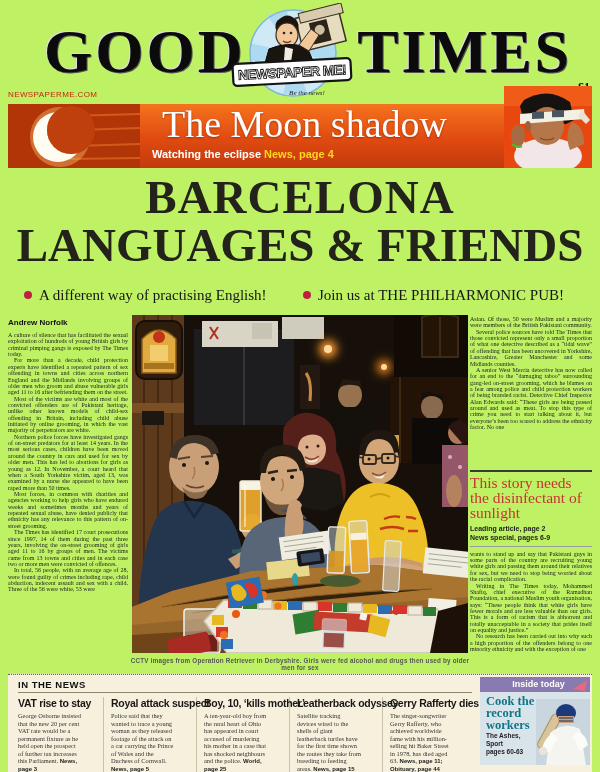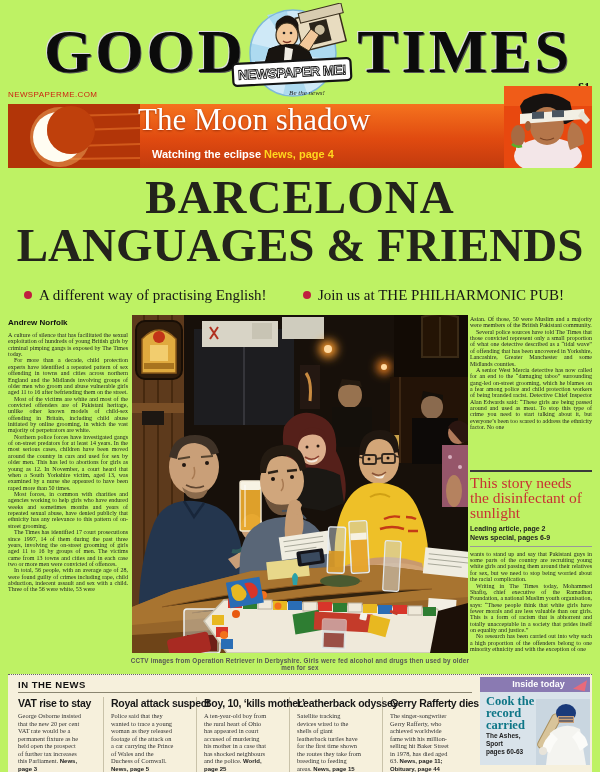--- a/index.html
+++ b/index.html
@@ -15,21 +15,21 @@
   #times { right:28px; top:16px; }
   #logo-wrap { position:absolute; left:227px; top:3px; width:130px; height:96px; }
   #site-url { position:absolute; left:8px; top:90px; font-family:"Liberation Sans",sans-serif;
               font-weight:normal; font-size:8px; color:#cc2211; letter-spacing:.4px; }
   #price { position:absolute; right:10px; top:80px; font-weight:bold; font-size:12px; color:#111; }
 
   
   #banner { position:absolute; left:8px; top:104px; width:584px; height:64px;
             background:linear-gradient(180deg,#f5731e 0%,#e04a10 55%,#c23a0e 100%); }
   #moon-art { position:absolute; left:0; top:0; width:132px; height:64px; }
-  #banner-title { position:absolute; left:130px; top:-2px; font-size:31px; color:#fff;
+  #banner-title { position:absolute; left:154px; top:-2px; font-size:38px; color:#fff;
                   font-family:"Liberation Serif",serif; letter-spacing:0; white-space:nowrap;
                   text-shadow:0 1px 2px rgba(100,20,0,.5); }
   #banner-sub { position:absolute; left:144px; top:44px; font-family:"Liberation Sans",sans-serif;
                 font-weight:bold; font-size:11px; color:#fff; }
   #banner-sub .pg { color:#ffd71e; }
   #eclipse-girl { position:absolute; right:0; top:-18px; width:88px; height:82px; }
 
   
   #headline { position:absolute; left:0; top:174px; width:600px; text-align:center;
               font-weight:bold; color:#23231c; line-height:1.02; }
@@ -503,21 +503,21 @@
         <div class="news-body"><span>The singer-songwriter Gerry Rafferty, who achieved worldwide fame with his million-selling hit Baker Street in 1978, has died aged 63. </span><span class="news-ref">News, page 11; Obituary, page 44</span></div>
       </div>
     </div>
 
     <div id="inside-box">
       <div id="inside-head">
         <span>Inside today</span>
         <div id="inside-arrow"></div>
       </div>
       <div id="inside-body">
-        <div id="inside-title">Cook the record carried</div>
+        <div id="inside-title">Cook the record workers</div>
         <div class="inside-sub">The Ashes,</div>
         <div class="inside-sub">Sport</div>
         <div class="inside-sub">pages 60-63</div>
         <svg id="cricketer" viewBox="0 0 54 66">
           <rect width="54" height="66" fill="#c9d6e0"></rect>
           <g transform="rotate(28 14 34)">
               <rect x="8" y="14" width="9" height="38" rx="4" fill="#d8c49a" stroke="#a89060" stroke-width="1"></rect>
             </g>
           <ellipse cx="30" cy="14" rx="10" ry="9" fill="#1a3a7a"></ellipse>
           <rect x="22" y="17" width="16" height="7" fill="#caa078"></rect>

